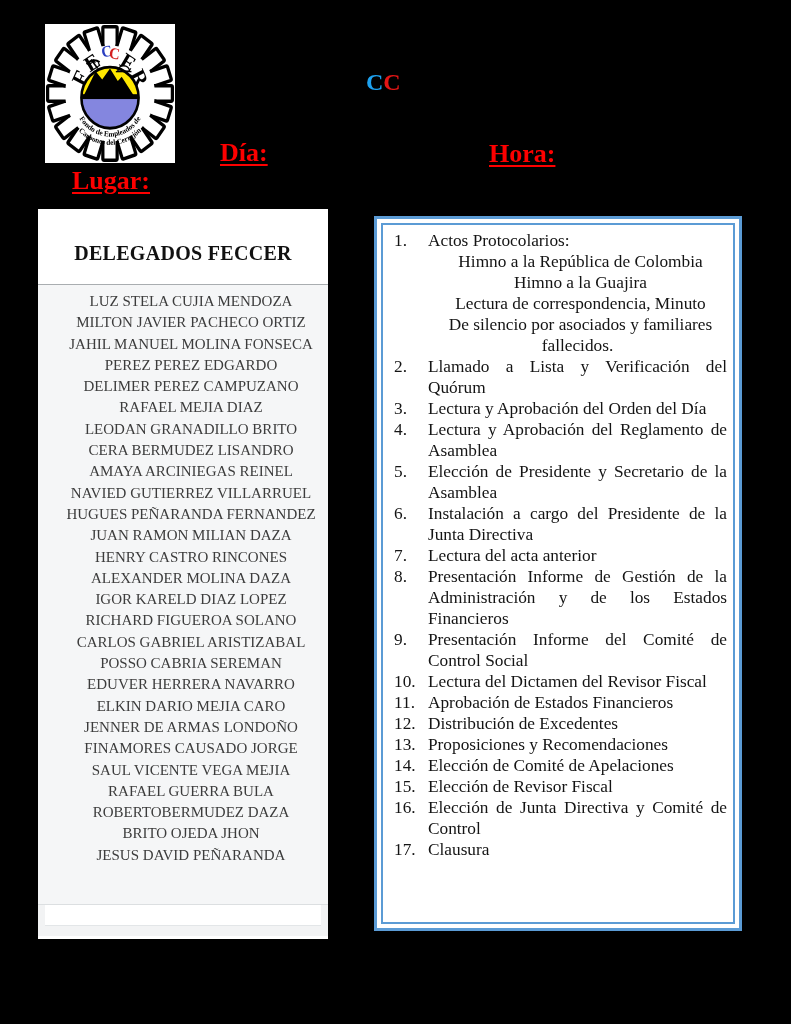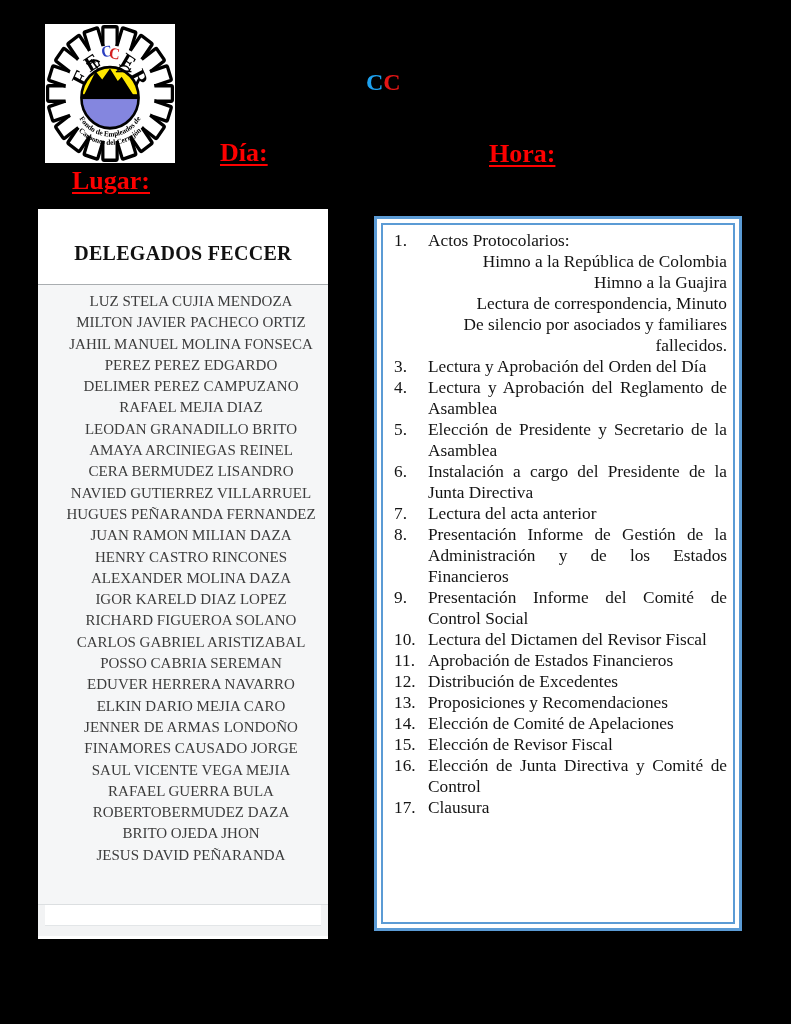--- a/index.html
+++ b/index.html
@@ -77,21 +77,21 @@
   }
   .agenda-item{
     padding-left:34px;text-indent:-34px;
     text-align:justify;text-justify:inter-word;
   }
   .agenda-item .num{
     display:inline-block;width:34px;text-indent:0;vertical-align:top;
   }
   .agenda-item .txt{display:inline;}
   .agenda-item .subline{
-    text-indent:0;text-align:right;padding-left:6px;
+    text-indent:0;text-align:center;padding-left:6px;
   }
   .agenda-item .subline:last-child{padding-left:0px;}
 </style>
 </head>
 <body>
 
 <div class="logo-box">
   <svg viewBox="0 0 200 200" preserveAspectRatio="none">
 
     <circle cx="100" cy="100" r="72" fill="#ffffff" stroke="#000000" stroke-width="6"></circle>
@@ -164,22 +164,22 @@
 <div class="left-panel">
   <div class="panel-title">DELEGADOS FECCER</div>
   <div class="names-area">
       <div class="name-line">LUZ STELA CUJIA MENDOZA</div>
       <div class="name-line">MILTON JAVIER PACHECO ORTIZ</div>
       <div class="name-line">JAHIL MANUEL MOLINA FONSECA</div>
       <div class="name-line">PEREZ PEREZ EDGARDO</div>
       <div class="name-line">DELIMER PEREZ CAMPUZANO</div>
       <div class="name-line">RAFAEL MEJIA DIAZ</div>
       <div class="name-line">LEODAN GRANADILLO BRITO</div>
+      <div class="name-line">CERA BERMUDEZ LISANDRO</div>
       <div class="name-line">AMAYA ARCINIEGAS REINEL</div>
-      <div class="name-line">CERA BERMUDEZ LISANDRO</div>
       <div class="name-line">NAVIED GUTIERREZ VILLARRUEL</div>
       <div class="name-line">HUGUES PEÑARANDA FERNANDEZ</div>
       <div class="name-line">JUAN RAMON MILIAN DAZA</div>
       <div class="name-line">HENRY CASTRO RINCONES</div>
       <div class="name-line">ALEXANDER MOLINA DAZA</div>
       <div class="name-line">IGOR KARELD DIAZ LOPEZ</div>
       <div class="name-line">RICHARD FIGUEROA SOLANO</div>
       <div class="name-line">CARLOS GABRIEL ARISTIZABAL</div>
       <div class="name-line">POSSO CABRIA SEREMAN</div>
       <div class="name-line">EDUVER HERRERA NAVARRO</div>
@@ -194,20 +194,21 @@
     </div>
   <div class="panel-bottom">
     <div class="white-row"></div>
   </div>
 </div>
 
 <div class="agenda-frame">
   <div class="agenda-inner">
     <div class="agenda-list">
         <div class="agenda-item"><span class="num">1.</span><span class="txt">Actos Protocolarios:<div class="subline">Himno a la República de Colombia</div><div class="subline">Himno a la Guajira</div><div class="subline">Lectura de correspondencia, Minuto</div><div class="subline">De silencio por asociados y familiares</div><div class="subline">fallecidos.</div></span></div>
+        <div class="agenda-item"><span class="num">2.</span><span class="txt">Llamado a Lista y Verificación del Quórum</span></div>
         <div class="agenda-item"><span class="num">3.</span><span class="txt">Lectura y Aprobación del Orden del Día</span></div>
         <div class="agenda-item"><span class="num">4.</span><span class="txt">Lectura y Aprobación del Reglamento de Asamblea</span></div>
         <div class="agenda-item"><span class="num">5.</span><span class="txt">Elección de Presidente y Secretario de la Asamblea</span></div>
         <div class="agenda-item"><span class="num">6.</span><span class="txt">Instalación a cargo del Presidente de la Junta Directiva</span></div>
         <div class="agenda-item"><span class="num">7.</span><span class="txt">Lectura del acta anterior</span></div>
         <div class="agenda-item"><span class="num">8.</span><span class="txt">Presentación Informe de Gestión de la Administración y de los Estados Financieros</span></div>
         <div class="agenda-item"><span class="num">9.</span><span class="txt">Presentación Informe del Comité de Control Social</span></div>
         <div class="agenda-item"><span class="num">10.</span><span class="txt">Lectura del Dictamen del Revisor Fiscal</span></div>
         <div class="agenda-item"><span class="num">11.</span><span class="txt">Aprobación de Estados Financieros</span></div>
         <div class="agenda-item"><span class="num">12.</span><span class="txt">Distribución de Excedentes</span></div>

